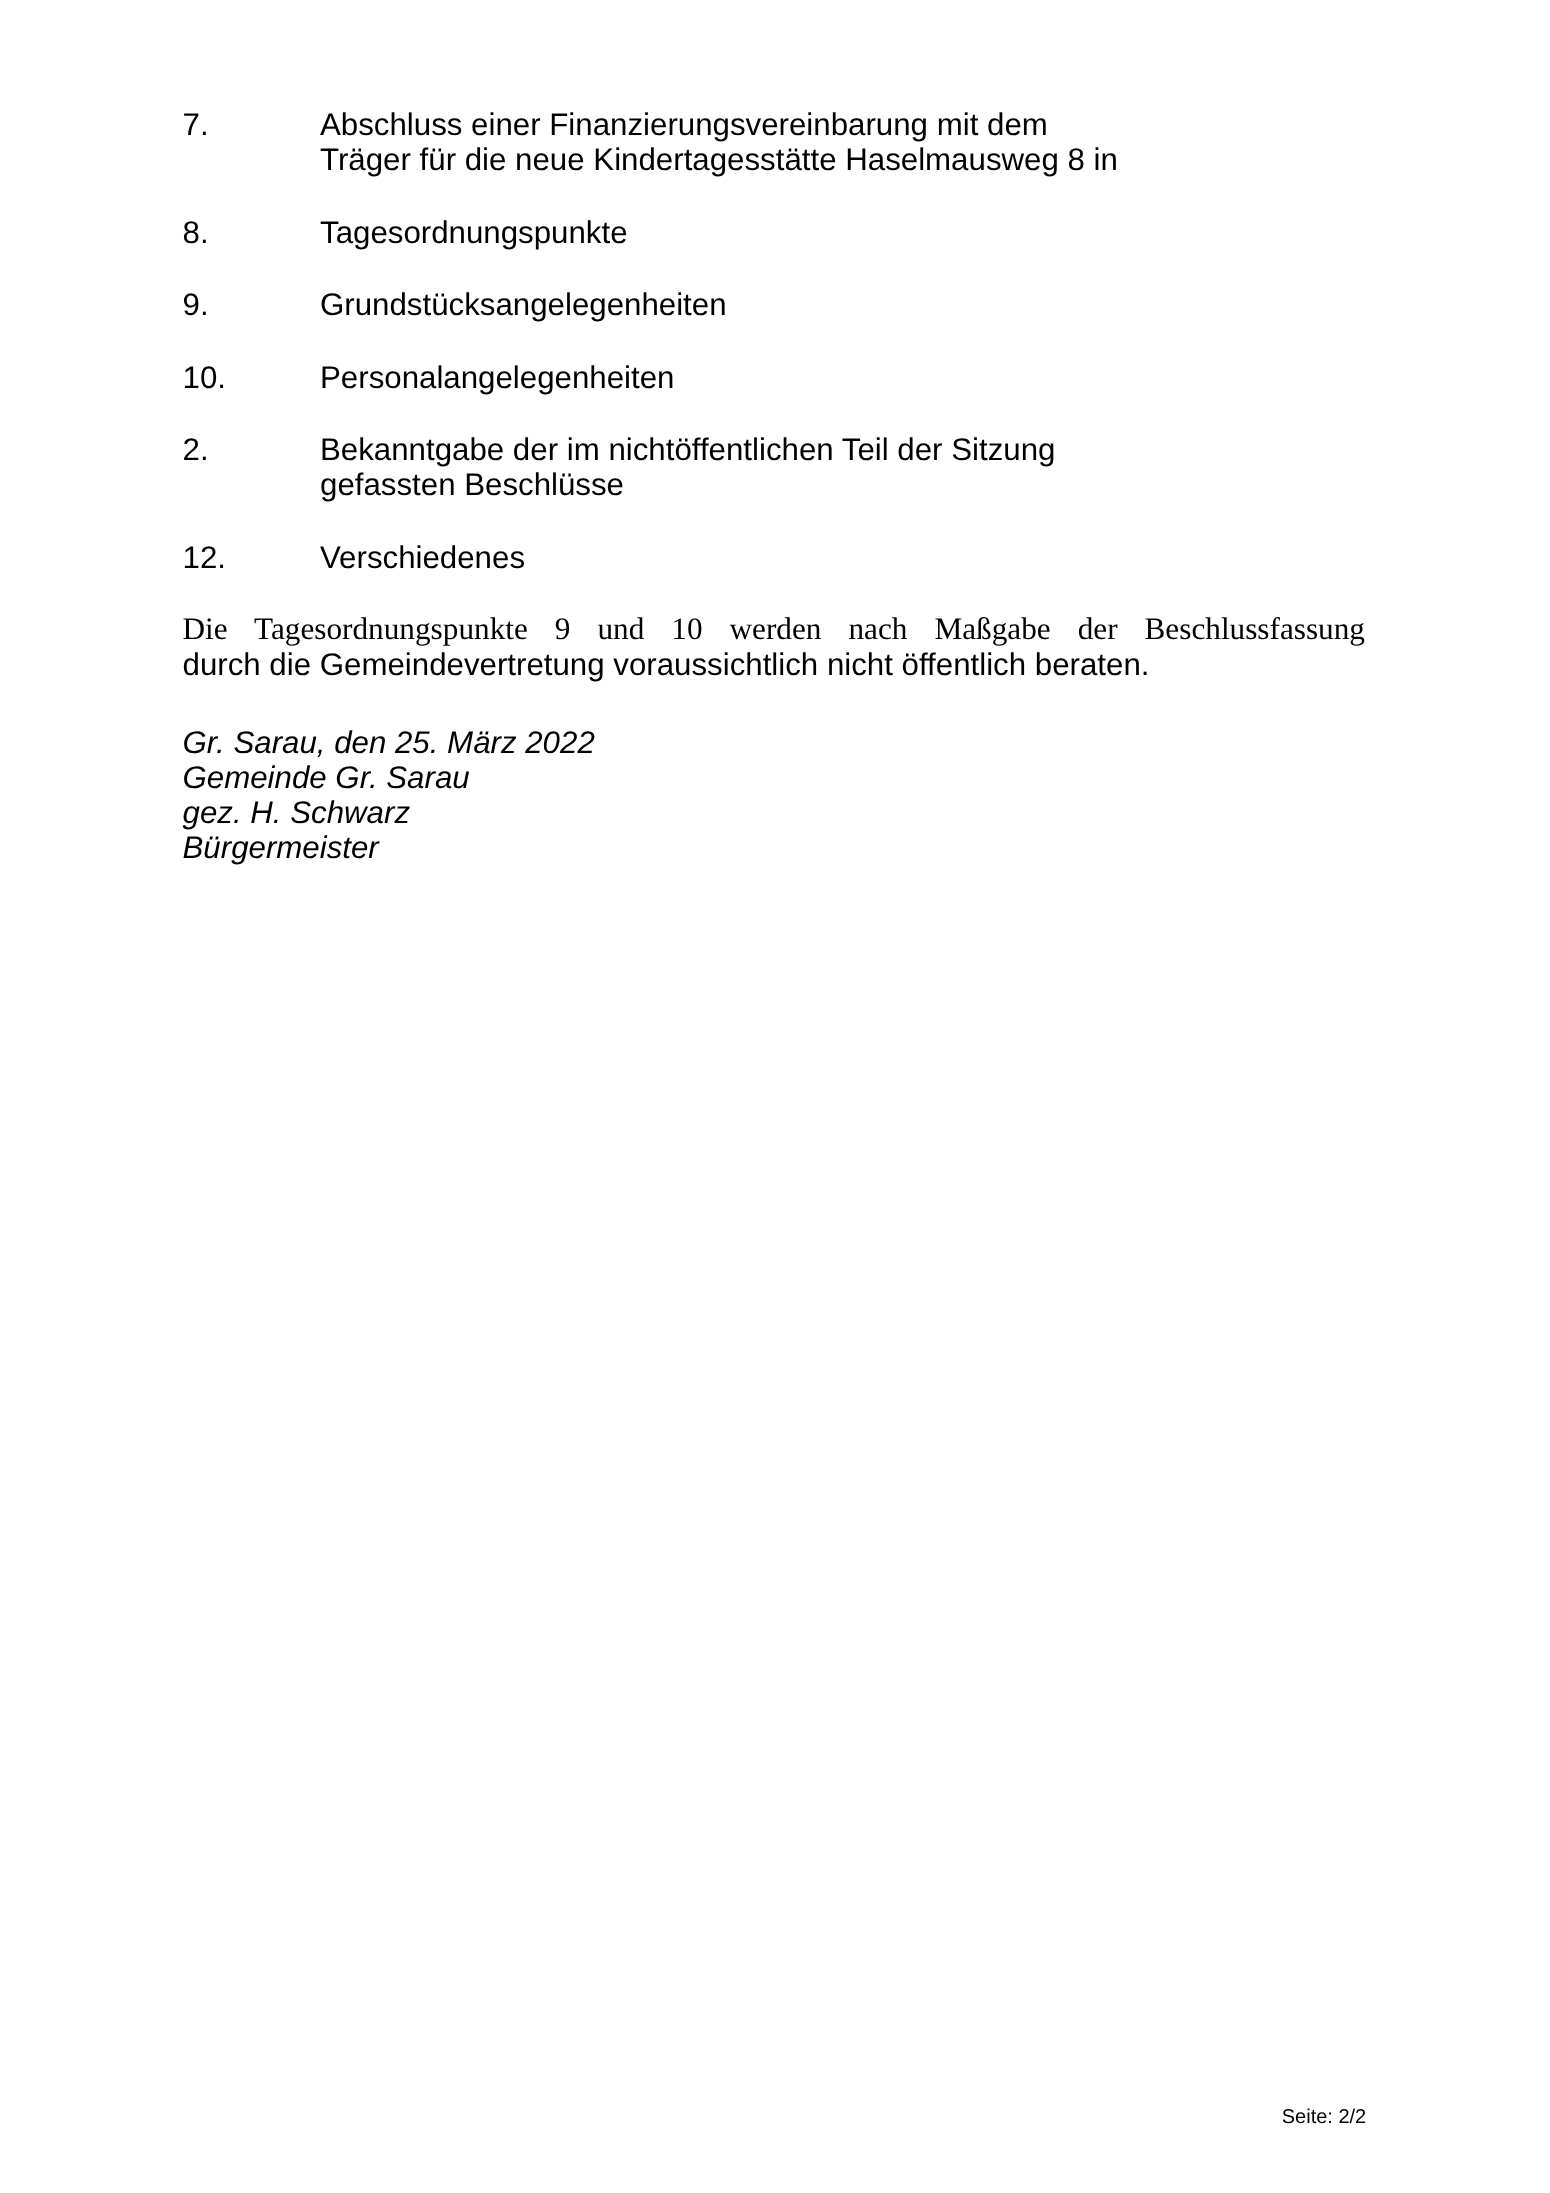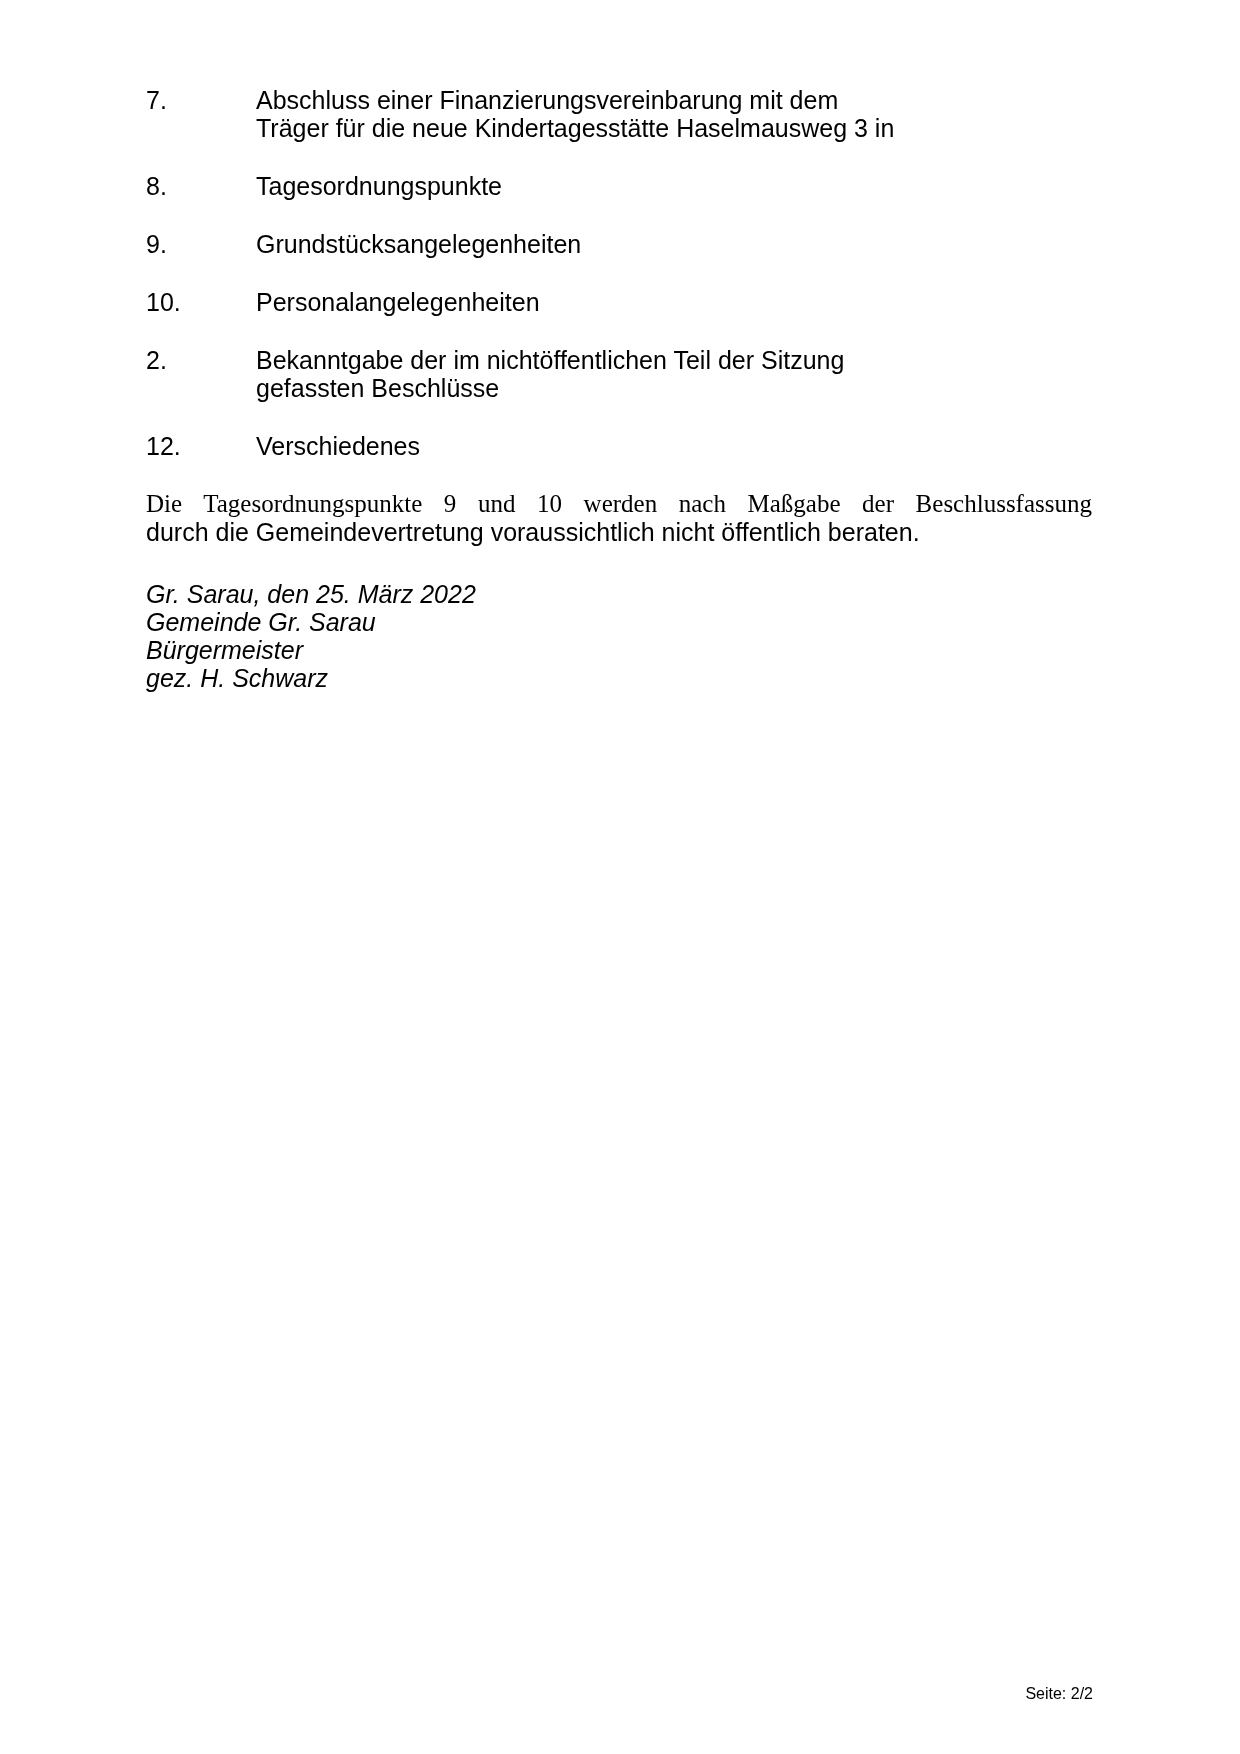--- a/index.html
+++ b/index.html
@@ -44,21 +44,21 @@
 </style>
 </head>
 <body>
 
 <div class="content">
   <div id="agenda">
       <div class="item">
         <div class="num">7.</div>
         <div class="txt">
           <div>Abschluss einer Finanzierungsvereinbarung mit dem</div>
-          <div>Träger für die neue Kindertagesstätte Haselmausweg 3 in</div>
+          <div>Träger für die neue Kindertagesstätte Haselmausweg 8 in</div>
         </div>
       </div>
       <div class="item">
         <div class="num">8.</div>
         <div class="txt">
           <div>Tagesordnungspunkte</div>
         </div>
       </div>
       <div class="item">
         <div class="num">9.</div>
@@ -86,18 +86,18 @@
         </div>
       </div>
     </div>
   <div id="note" class="note">
       <div class="note-line justify">Die Tagesordnungspunkte 9 und 10 werden nach Maßgabe der Beschlussfassung</div>
       <div class="note-line">durch die Gemeindevertretung voraussichtlich nicht öffentlich beraten.</div>
     </div>
   <div id="signature" class="signature">
       <div>Gr. Sarau, den 25. März 2022</div>
       <div>Gemeinde Gr. Sarau</div>
+      <div>gez. H. Schwarz</div>
       <div>Bürgermeister</div>
-      <div>gez. H. Schwarz</div>
     </div>
 </div>
 
 <div class="footer">Seite: 2/2</div>
 
 </body></html>

